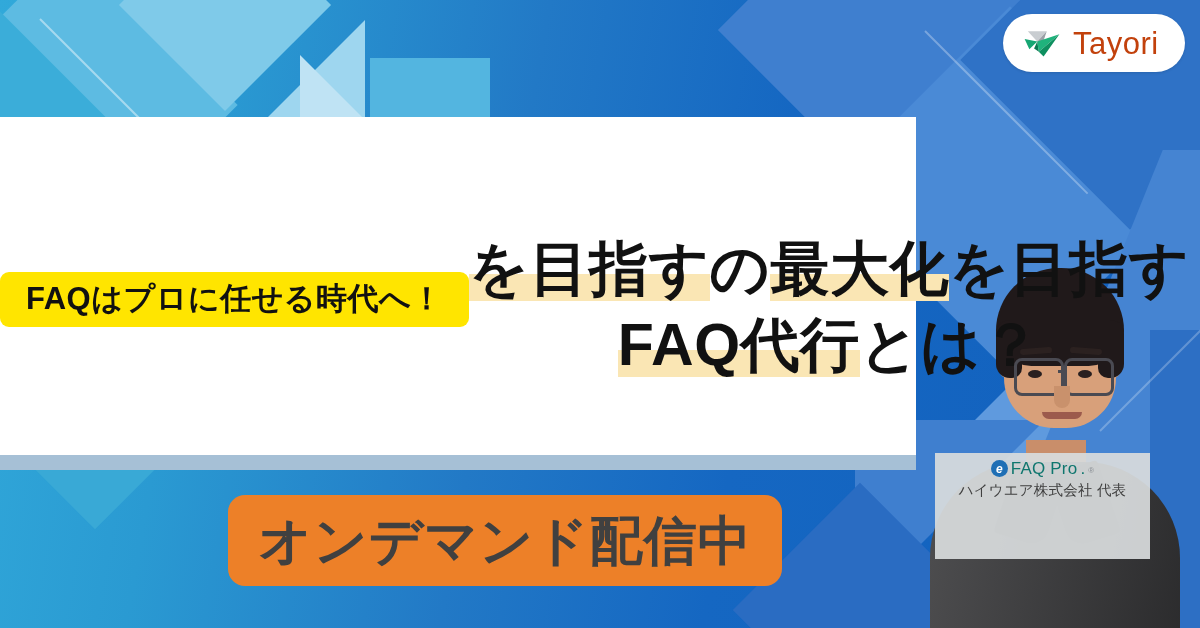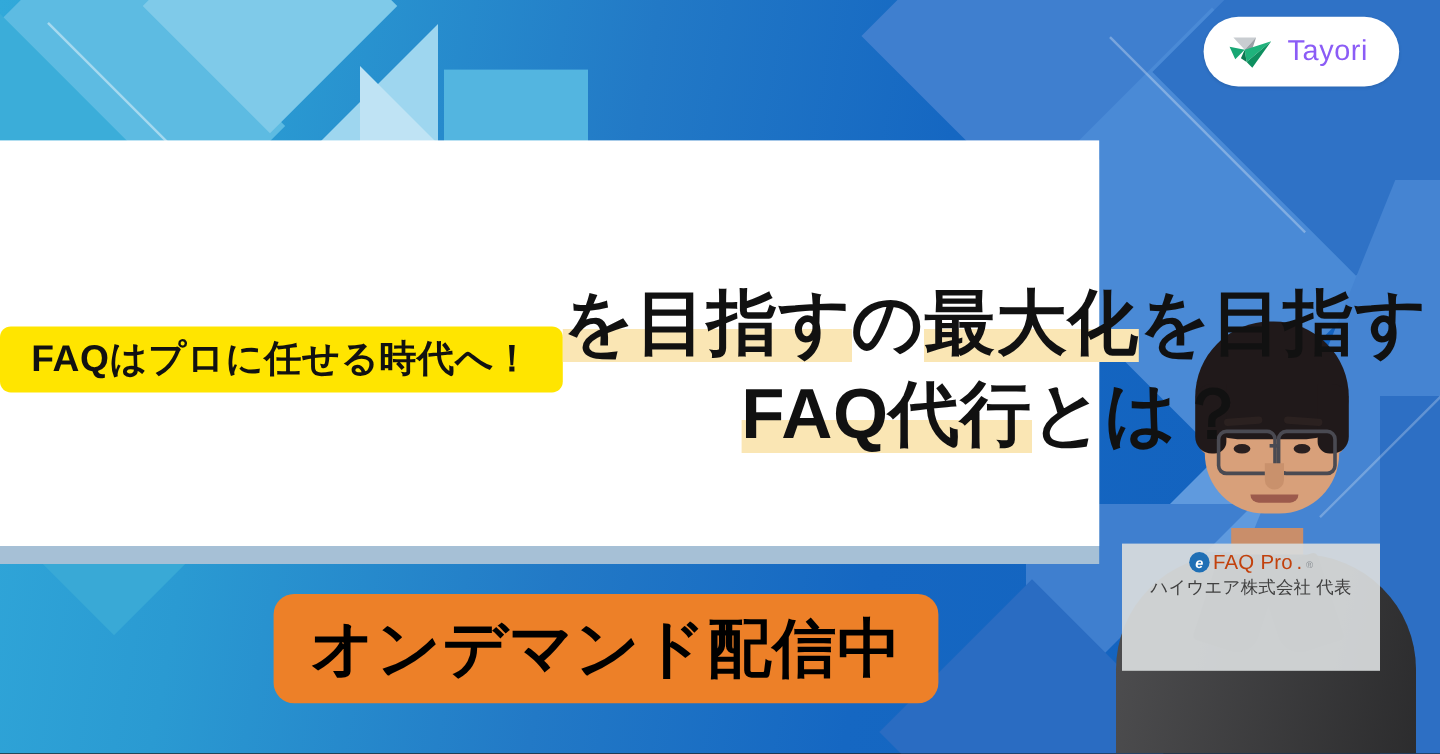--- a/index.html
+++ b/index.html
@@ -83,22 +83,22 @@
     padding: 0 26px 0 20px;
     display: flex;
     align-items: center;
     gap: 12px;
     background: #ffffff;
     border-radius: 30px;
     box-shadow: 0 1px 3px rgba(0,0,0,.12);
   }
   .tayori-mark { width: 38px; height: 30px; display: block; }
   .tayori-word {
-    font-size: 24px;
-    color: #8b5cf6;
+    font-size: 31px;
+    color: #c2410c;
     letter-spacing: .5px;
     line-height: 1;
     font-weight: 400;
   }
 
   
   .card-shadow {
     position: absolute;
     left: -20px;
     top: 133px;
@@ -162,21 +162,21 @@
     position: absolute;
     left: 228px;
     top: 495px;
     width: 554px;
     height: 91px;
     background: #ed8028;
     border-radius: 17px;
     display: flex;
     align-items: center;
     justify-content: center;
-    color: #000000;
+    color: #404040;
     font-size: 53px;
     font-weight: 700;
     letter-spacing: 1px;
     line-height: 1;
     white-space: nowrap;
   }
 
   
   .speaker {
     position: absolute;
@@ -277,21 +277,21 @@
     align-items: center;
     gap: 3px;
     line-height: 1;
   }
   .plate-logo-mark {
     width: 17px; height: 17px; border-radius: 50%;
     background: #1f6fb5;
     display: inline-flex; align-items: center; justify-content: center;
     color: #fff; font-size: 12px; font-weight: 700; font-style: italic;
   }
-  .plate-logo-text { font-size: 17px; color: #c2410c; letter-spacing: .2px; text-align: right; }
+  .plate-logo-text { font-size: 17px; color: #0f766e; letter-spacing: .2px; text-align: right; }
   .plate-logo-reg  { font-size: 8px; color: #8b9095; align-self: flex-end;
                      padding-bottom: 2px; }
   .plate-company {
     margin-top: 6px;
     font-size: 14.5px;
     font-weight: 400;
     color: #404040;
     letter-spacing: .2px;
     line-height: 1;
     white-space: nowrap;

